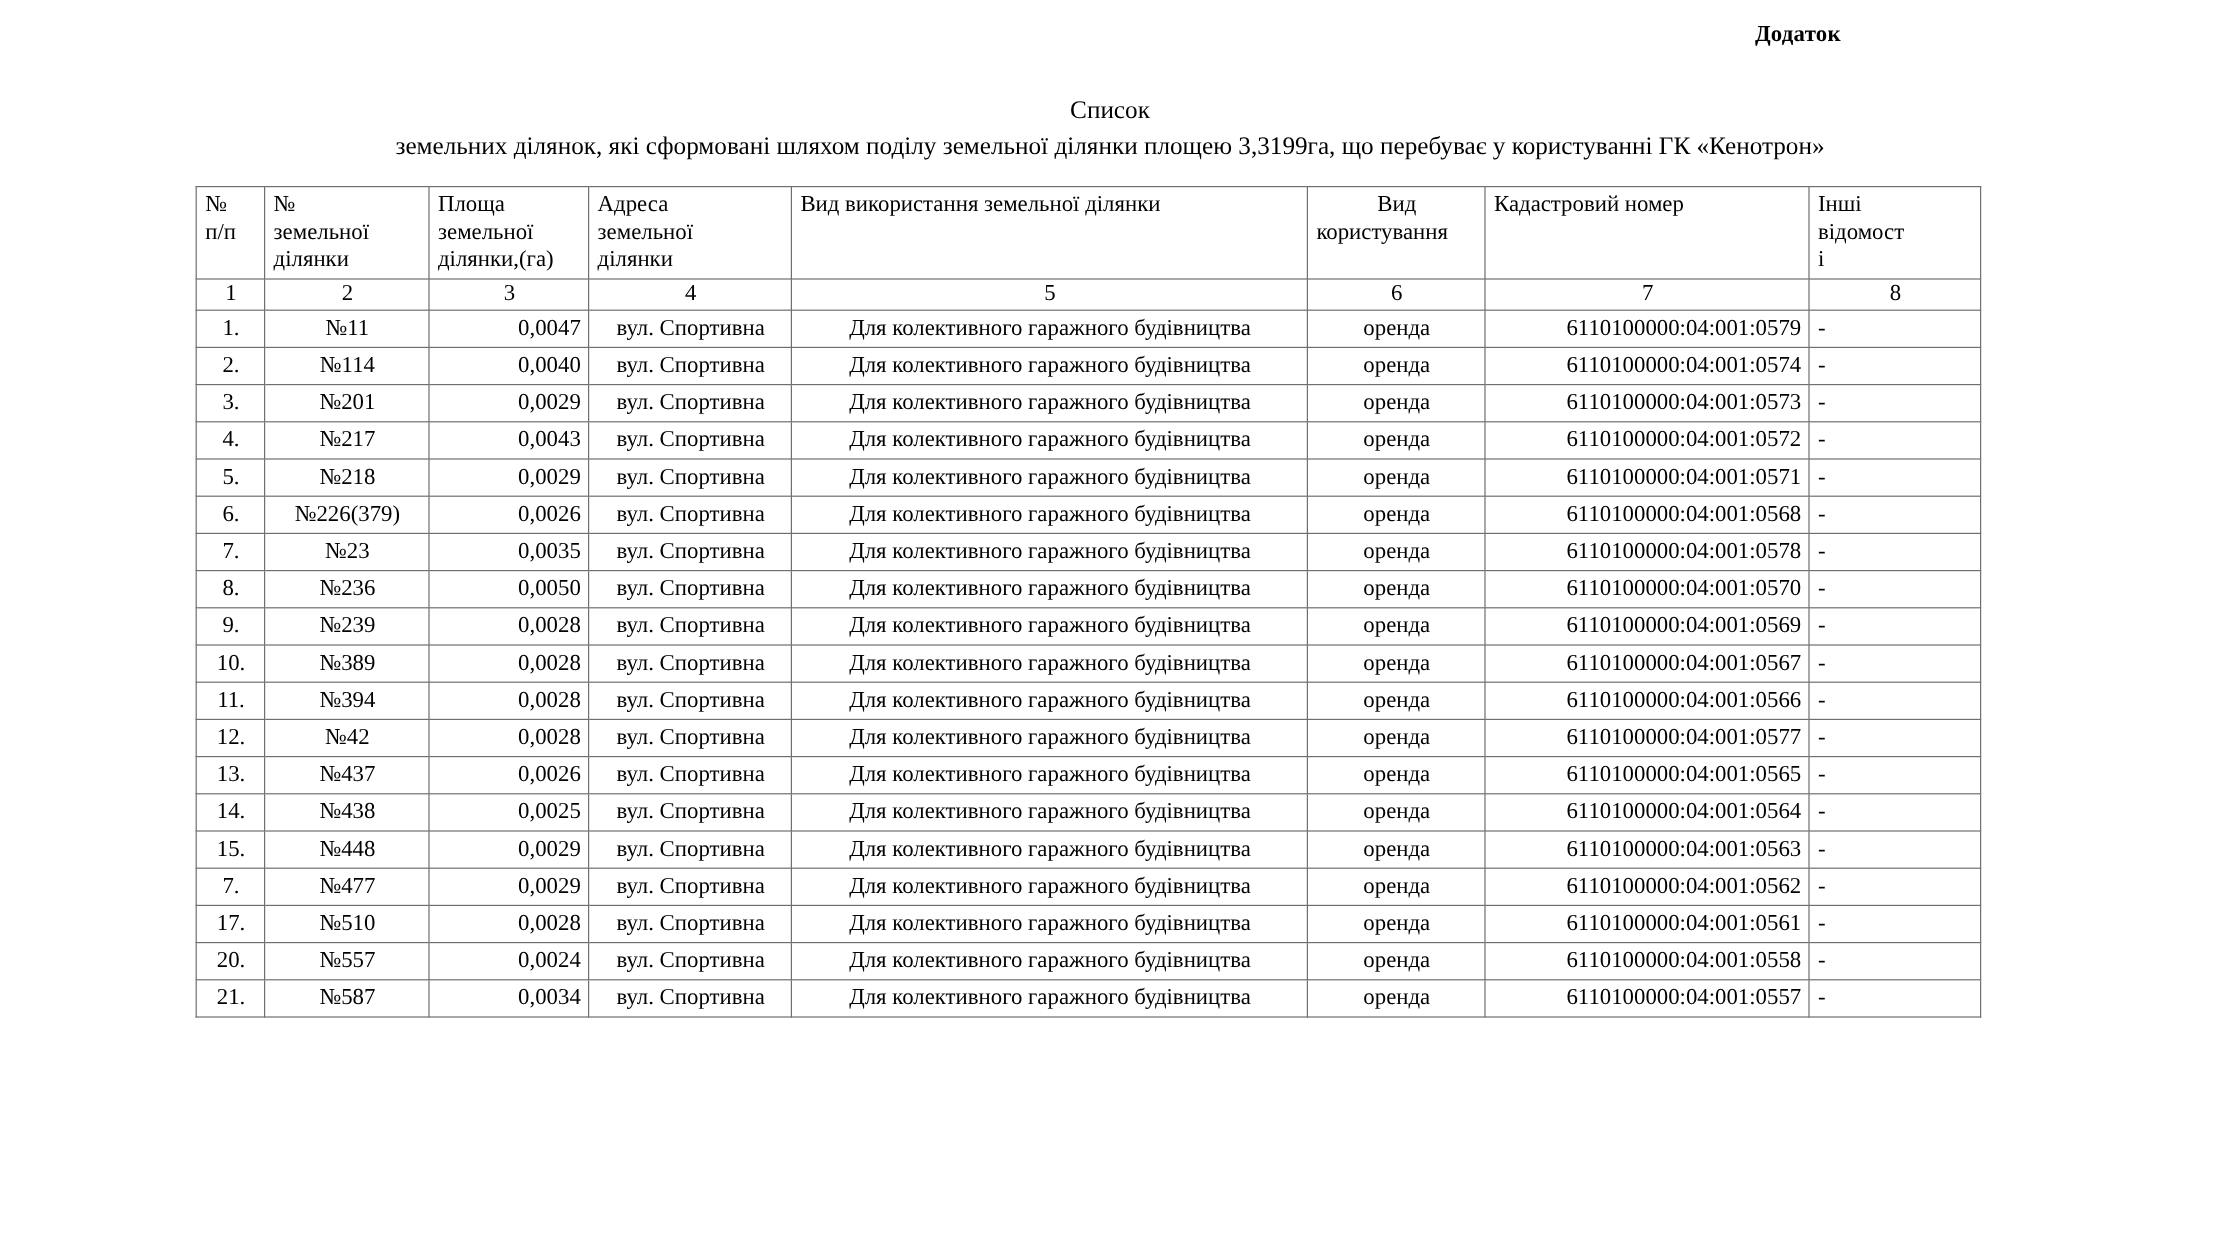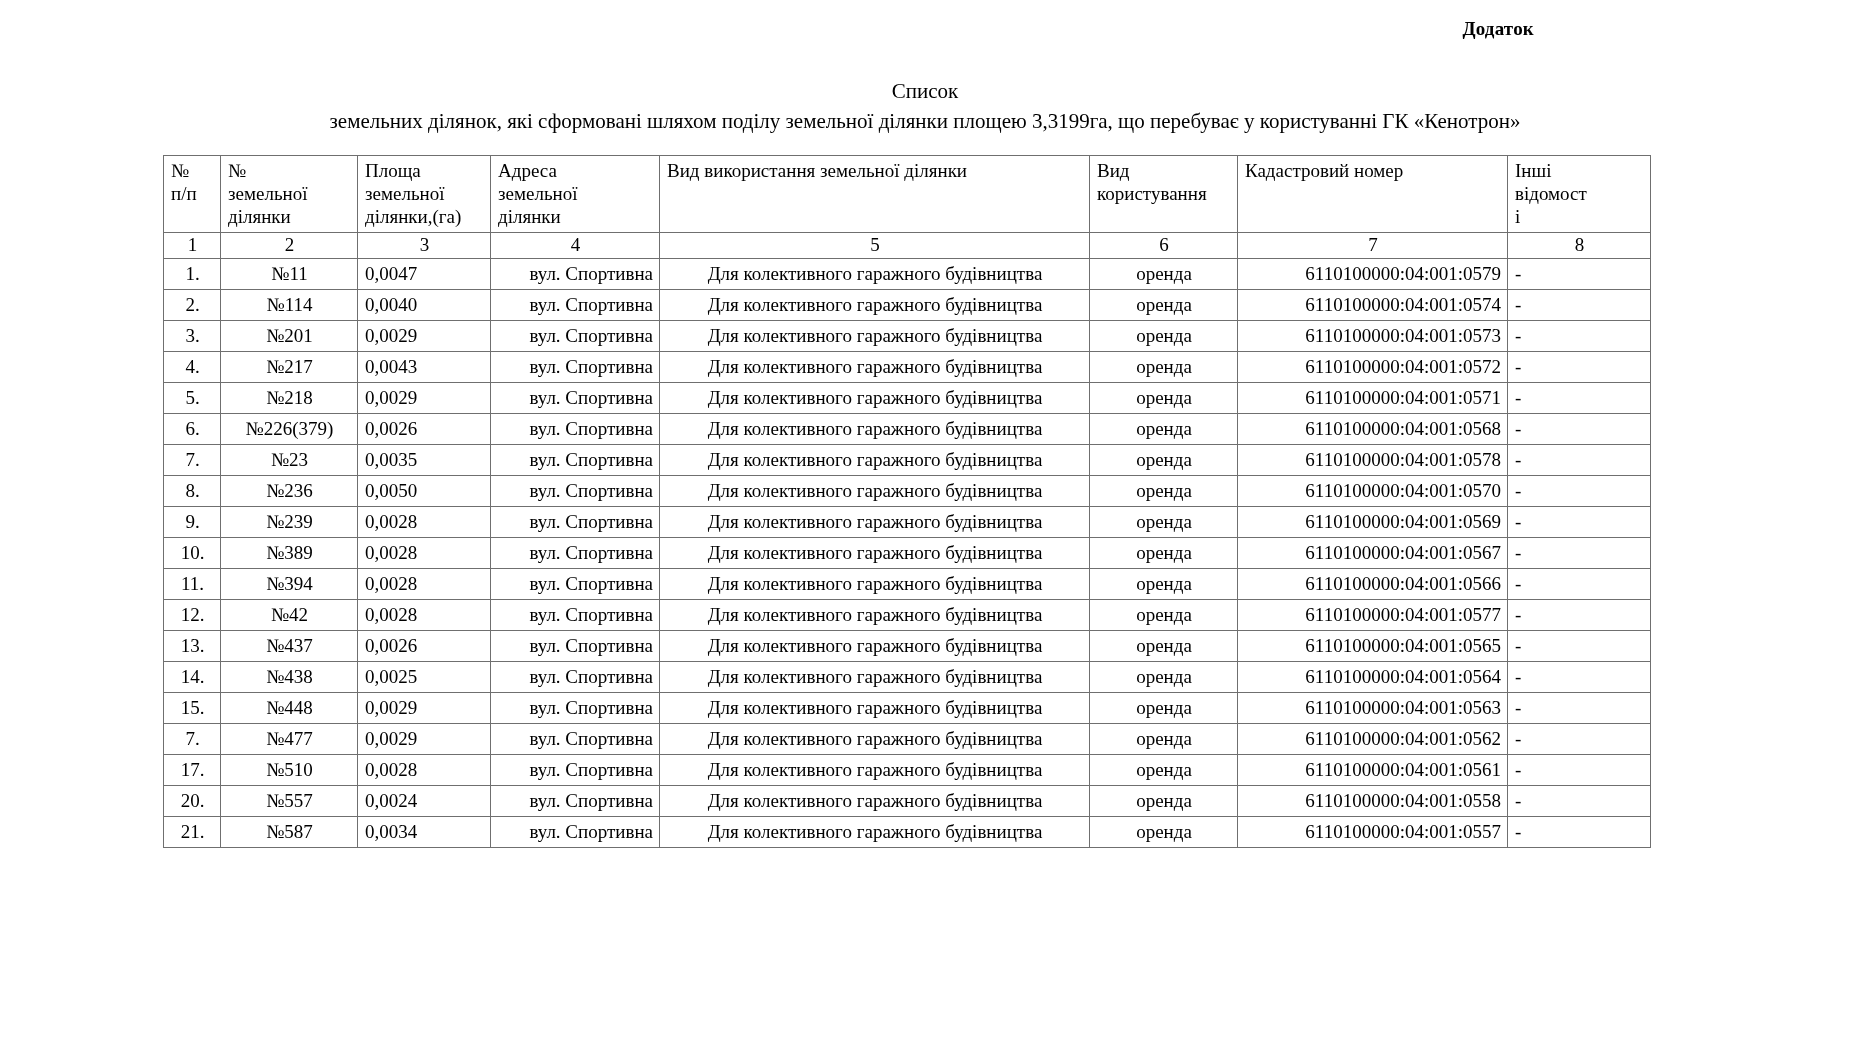--- a/index.html
+++ b/index.html
@@ -94,22 +94,22 @@
 
   tbody td {
     height: 28px;
     padding-top: 2px;
     padding-bottom: 3px;
     vertical-align: top;
   }
 
   td.idx { text-align: center; }
   td.plot { text-align: center; }
-  td.area { text-align: left; }
-  td.addr { text-align: right; }
+  td.area { text-align: right; }
+  td.addr { text-align: center; }
   td.use { text-align: center; }
   td.tenure { text-align: center; }
   td.cad { text-align: right; }
   td.other { text-align: left; }
 </style>
 </head>
 <body>
 
 <div class="page">
 
@@ -150,21 +150,21 @@
             </td>
             <td class="head">
               <span style="display: block;">Адреса</span>
               <span style="display: block;">земельної</span>
               <span style="display: block;">ділянки</span>
             </td>
             <td class="head">
               <span style="display: block;">Вид використання земельної ділянки</span>
             </td>
             <td class="head">
-              <span style="display: block;">Вид</span>
+              <span style="display: block; text-align: center;">Вид</span>
               <span style="display: block;">користування</span>
             </td>
             <td class="head">
               <span style="display: block;">Кадастровий номер</span>
             </td>
             <td class="head">
               <span style="display: block;">Інші</span>
               <span style="display: block;">відомост</span>
               <span style="display: block;">і</span>
             </td>

